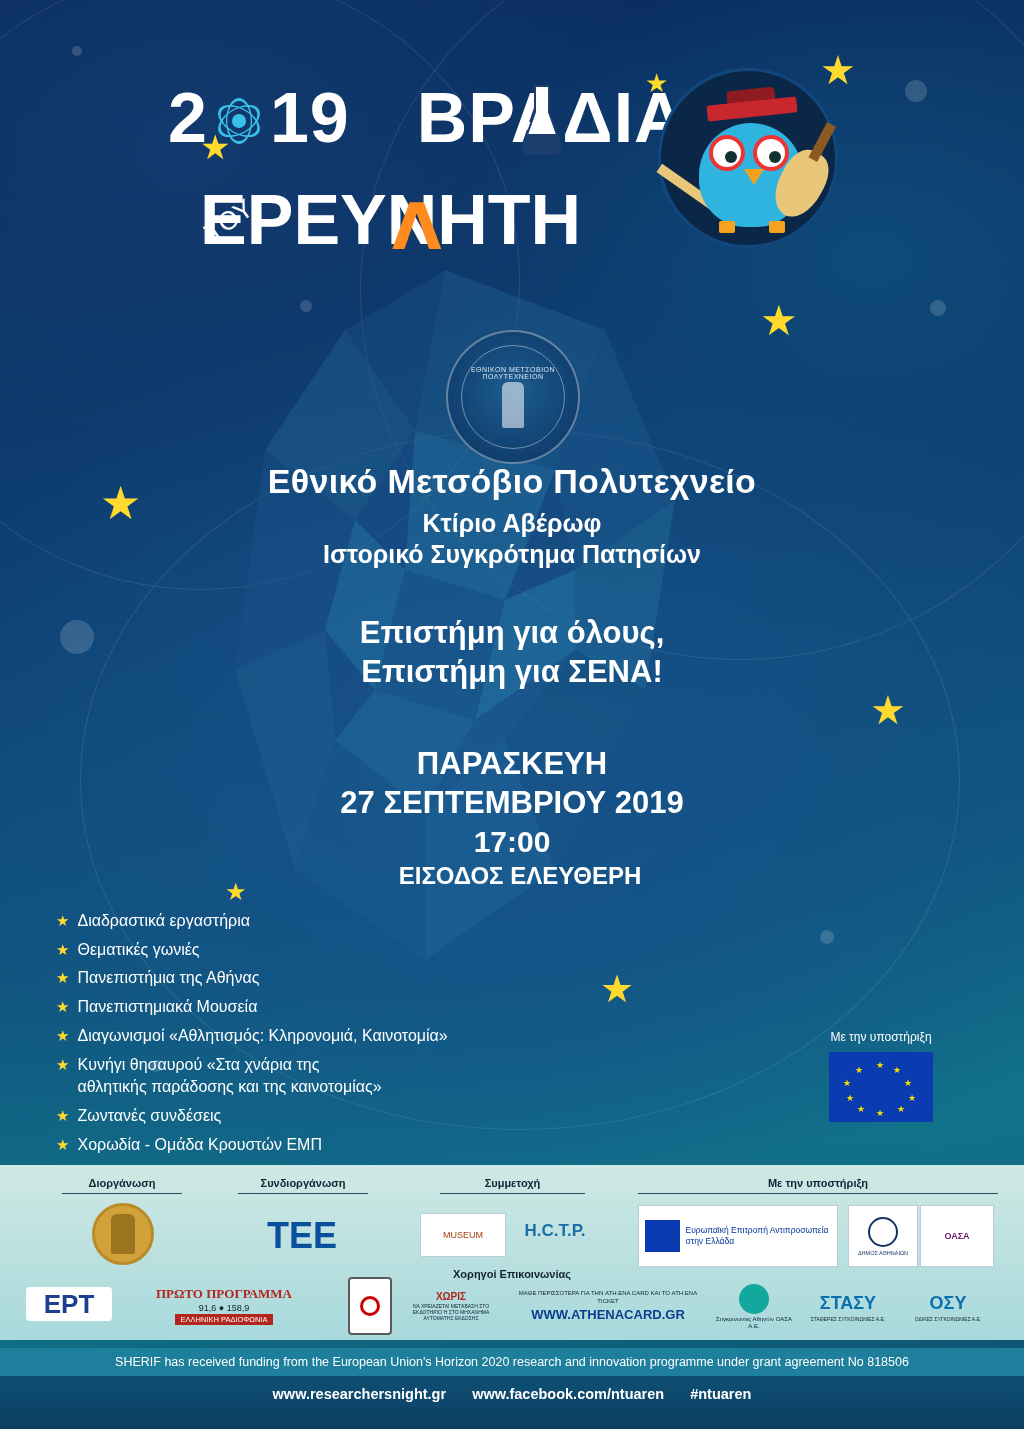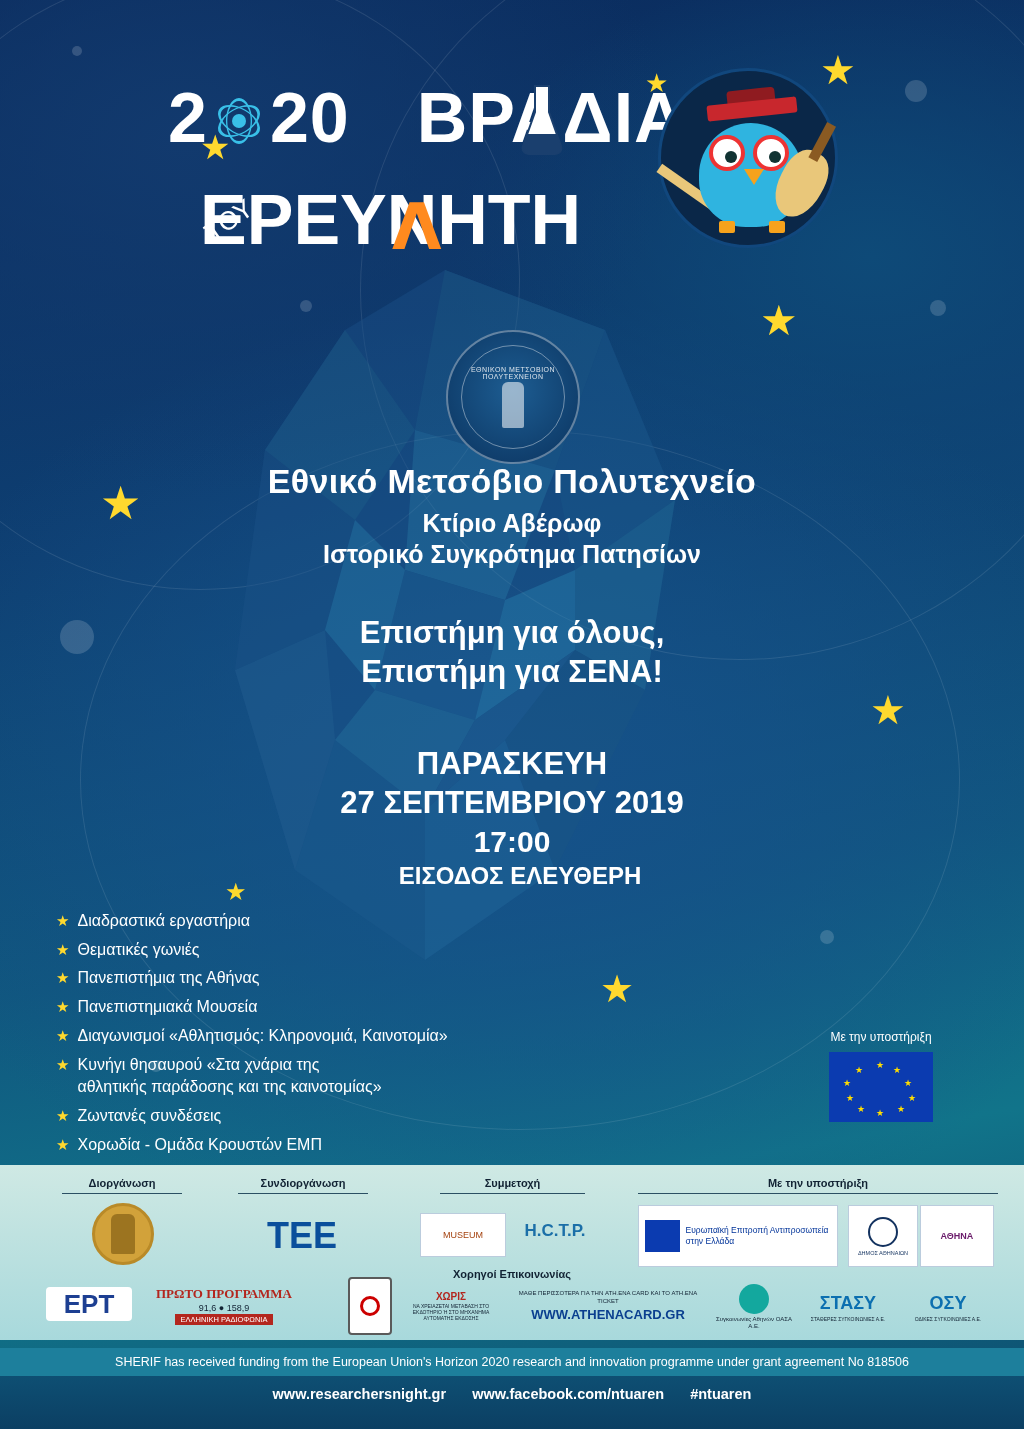--- a/index.html
+++ b/index.html
@@ -213,21 +213,21 @@
       <polygon points="230,300 330,330 300,450 200,420" fill="#1f5f93"></polygon>
       <polygon points="200,420 300,450 250,540 160,470" fill="#27709d"></polygon>
       <polygon points="180,250 230,300 200,420 150,360" fill="#2a79a8"></polygon>
       <polygon points="330,330 400,300 400,380 300,450" fill="#2b7fae"></polygon>
       <polygon points="300,450 400,380 330,470 250,540" fill="#215f92"></polygon>
     </g>
   </svg>
 
   <div class="header">
     <div class="logo-line1">
-      <span class="yr">2</span><span style="display:inline-block;width:62px"></span><span class="yr">20</span>
+      <span class="yr">2</span><span style="display:inline-block;width:62px"></span><span class="yr">19</span>
       <span style="display:inline-block;width:26px"></span>
       <span class="word">ΒΡΑΔΙΑ</span>
     </div>
     <div class="atom">
       <div class="ring r1"></div>
         <div class="ring r2"></div>
         <div class="ring r3"></div>
       <div class="nucleus"></div>
     </div>
     <svg class="flask" viewBox="0 0 46 74">
@@ -365,27 +365,27 @@
       <div class="eu-flag" style="width:46px;height:32px;"></div>
       <span style="font-size:8.5px; color:#003399; line-height:1.25; text-align:left;">Ευρωπαϊκή Επιτροπή Αντιπροσωπεία στην Ελλάδα</span>
     </div>
 
     <div class="logobox white-card" style="left:848px; top:40px; width:70px; height:62px; flex-direction:column;">
       <div style="width:30px;height:30px;border-radius:50%;border:2px solid #13325f;"></div>
       <span style="font-size:5.5px; color:#13325f; margin-top:3px;">ΔΗΜΟΣ ΑΘΗΝΑΙΩΝ</span>
     </div>
 
     <div class="logobox white-card" style="left:920px; top:40px; width:74px; height:62px; flex-direction:column;">
-      <span style="font-size:9px; color:#6a1b6a; font-weight:bold;">ΑΘΗΝΑ</span>
+      <span style="font-size:9px; color:#6a1b6a; font-weight:bold;">ΟΑΣΑ</span>
     </div>
   </div>
 
   <div class="media-title">Χορηγοί Επικοινωνίας</div>
   <div class="band2">
-    <div class="logobox" style="left:46px; top:22px; width:86px; height:34px; background:#fff; border-radius:4px; color:#1d3f92; font-size:26px; font-weight:bold;">
+    <div class="logobox" style="left:26px; top:22px; width:86px; height:34px; background:#fff; border-radius:4px; color:#1d3f92; font-size:26px; font-weight:bold;">
       <span>ΕΡΤ</span>
     </div>
     <div class="logobox" style="left:150px; top:14px; width:148px; height:52px; flex-direction:column; gap:1px;">
       <span style="font-size:13px;font-weight:bold;color:#b3261e;font-family:Liberation Serif, serif;">ΠΡΩΤΟ ΠΡΟΓΡΑΜΜΑ</span>
       <span style="font-size:9px;color:#123;">91,6 ● 158,9</span>
       <span style="font-size:7.5px;color:#fff;background:#b3261e;padding:1px 6px;">ΕΛΛΗΝΙΚΗ ΡΑΔΙΟΦΩΝΙΑ</span>
     </div>
     <div class="logobox" style="left:348px; top:12px; width:44px; height:58px; background:#fff; border:2px solid #5a5a5a; border-radius:4px;">
       <div style="width:20px;height:20px;border-radius:50%;border:3px solid #c00; transform:rotate(45deg);"></div>
     </div>

